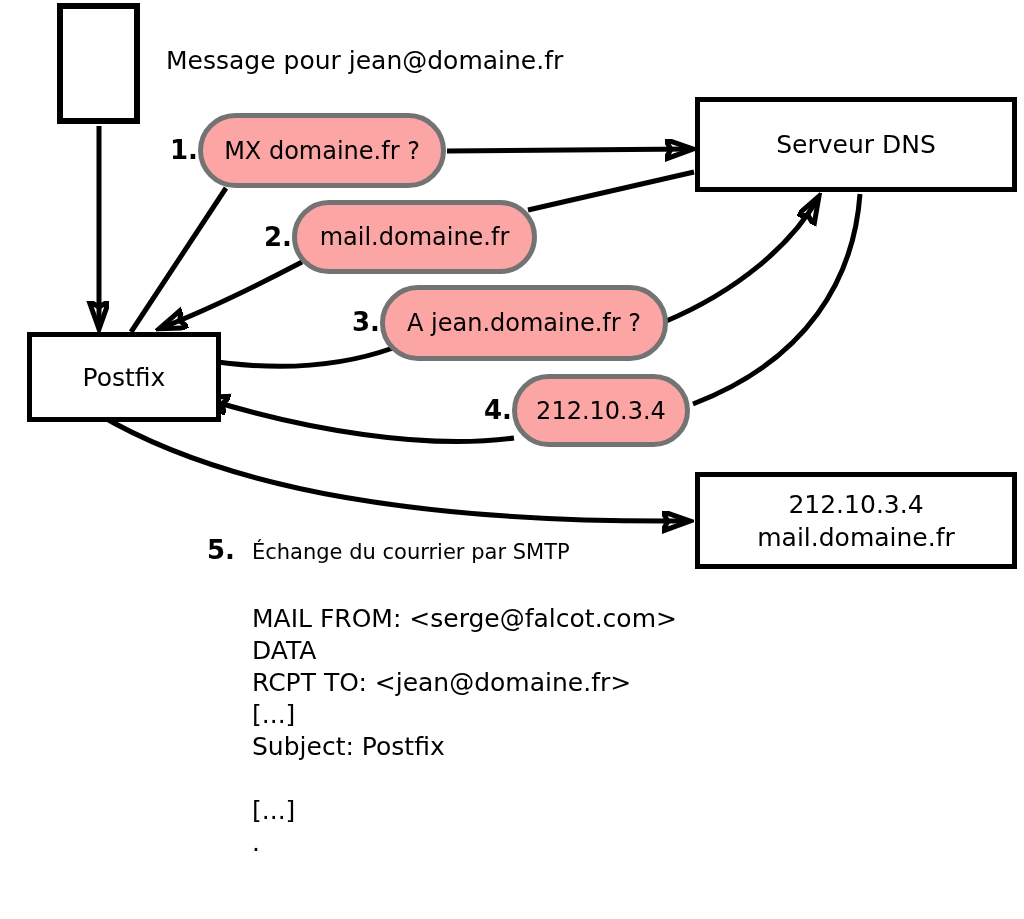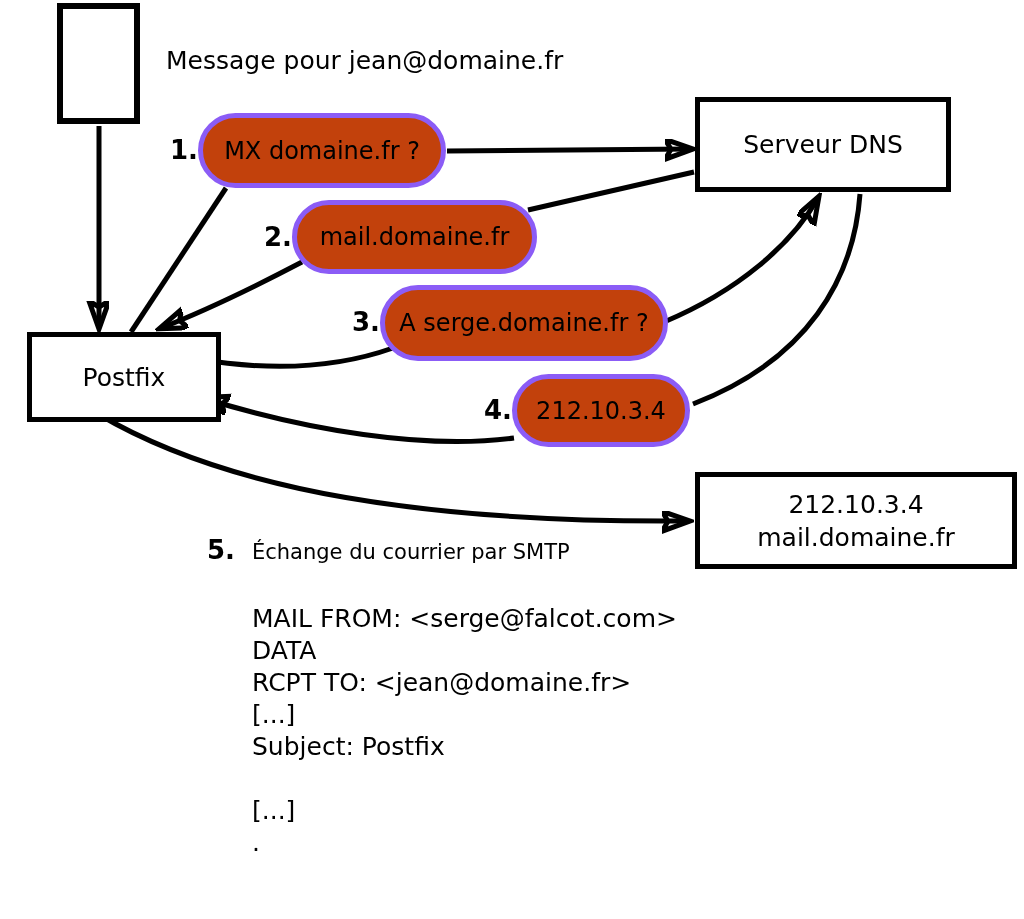--- a/index.html
+++ b/index.html
@@ -32,22 +32,22 @@
     flex-direction: column;
     align-items: center;
     justify-content: center;
     z-index: 2;
     font-size: 25px;
     line-height: 33px;
     text-align: center;
   }
   .pill {
     position: absolute;
-    background: #c2410c;
-    border: 5px solid #8b5cf6;
+    background: #fca5a5;
+    border: 5px solid #737373;
     border-radius: 40px;
     display: flex;
     align-items: center;
     justify-content: center;
     z-index: 2;
     font-size: 24px;
     text-align: center;
   }
   .num {
     position: absolute;
@@ -128,42 +128,42 @@
   </svg>
 
   <div id="envelope"></div>
 
   <div class="floating-label" style="left:166px; top:46px;">Message pour jean@domaine.fr</div>
 
   <div class="node" style="left:2px; top:332px; width:194px; height:90px;margin-left:25px;">
     <span>Postfix</span>
   </div>
 
-  <div class="node" style="left:695px; top:97px; width:256px; height:95px;">
+  <div class="node" style="left:695px; top:97px; width:322px; height:95px;">
     <span>Serveur DNS</span>
   </div>
 
   <div class="node" style="left:695px; top:472px; width:322px; height:97px;">
     <span>212.10.3.4</span>
     <span>mail.domaine.fr</span>
   </div>
 
   <span class="num" style="left:158px; top:135px;">1.</span>
   <div class="pill" style="left:198px; top:113px; width:248px; height:75px;">
     <span>MX domaine.fr ?</span>
   </div>
 
   <span class="num" style="left:252px; top:222px;">2.</span>
   <div class="pill" style="left:292px; top:200px; width:245px; height:74px;">
     <span>mail.domaine.fr</span>
   </div>
 
   <span class="num" style="left:340px; top:307px;">3.</span>
   <div class="pill" style="left:380px; top:285px; width:288px; height:76px;">
-    <span>A serge.domaine.fr ?</span>
+    <span>A jean.domaine.fr ?</span>
   </div>
 
   <span class="num" style="left:472px; top:395px;">4.</span>
   <div class="pill" style="left:512px; top:374px; width:178px; height:73px;">
     <span>212.10.3.4</span>
   </div>
 
   <div id="step5-row">
     <span class="step5-num">5.</span>
     <span class="step5-text">Échange du courrier par SMTP</span>

